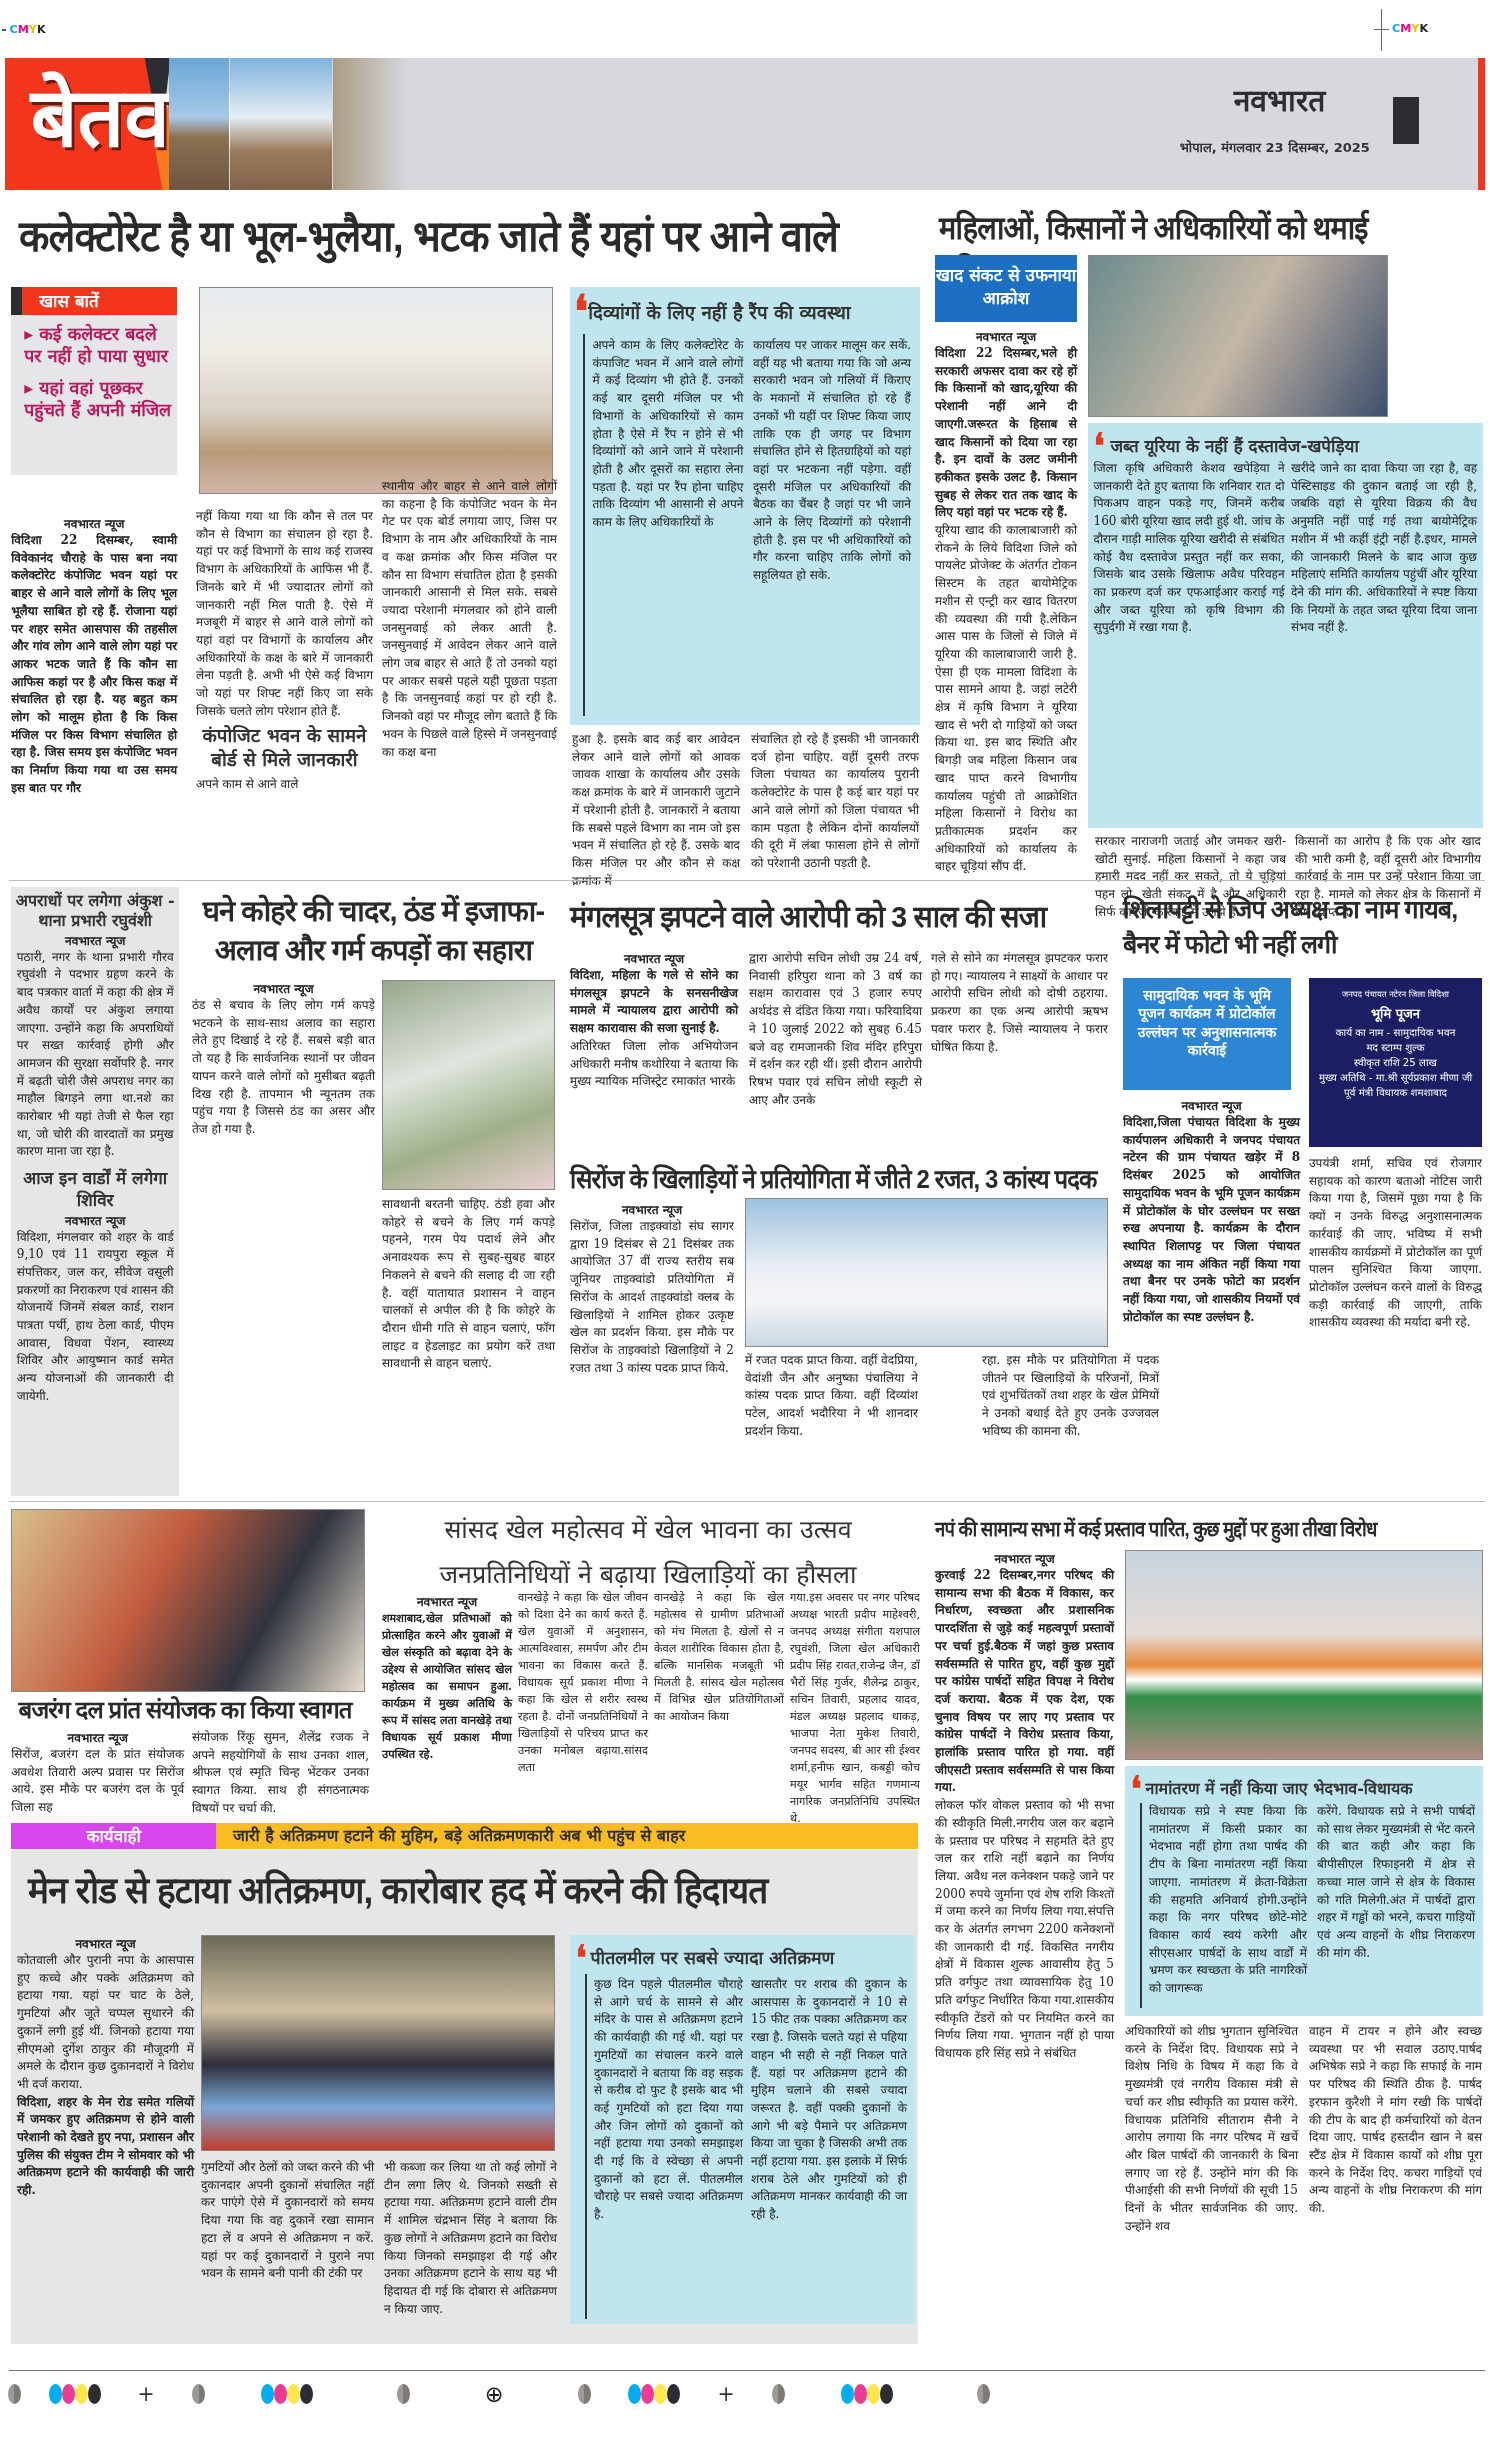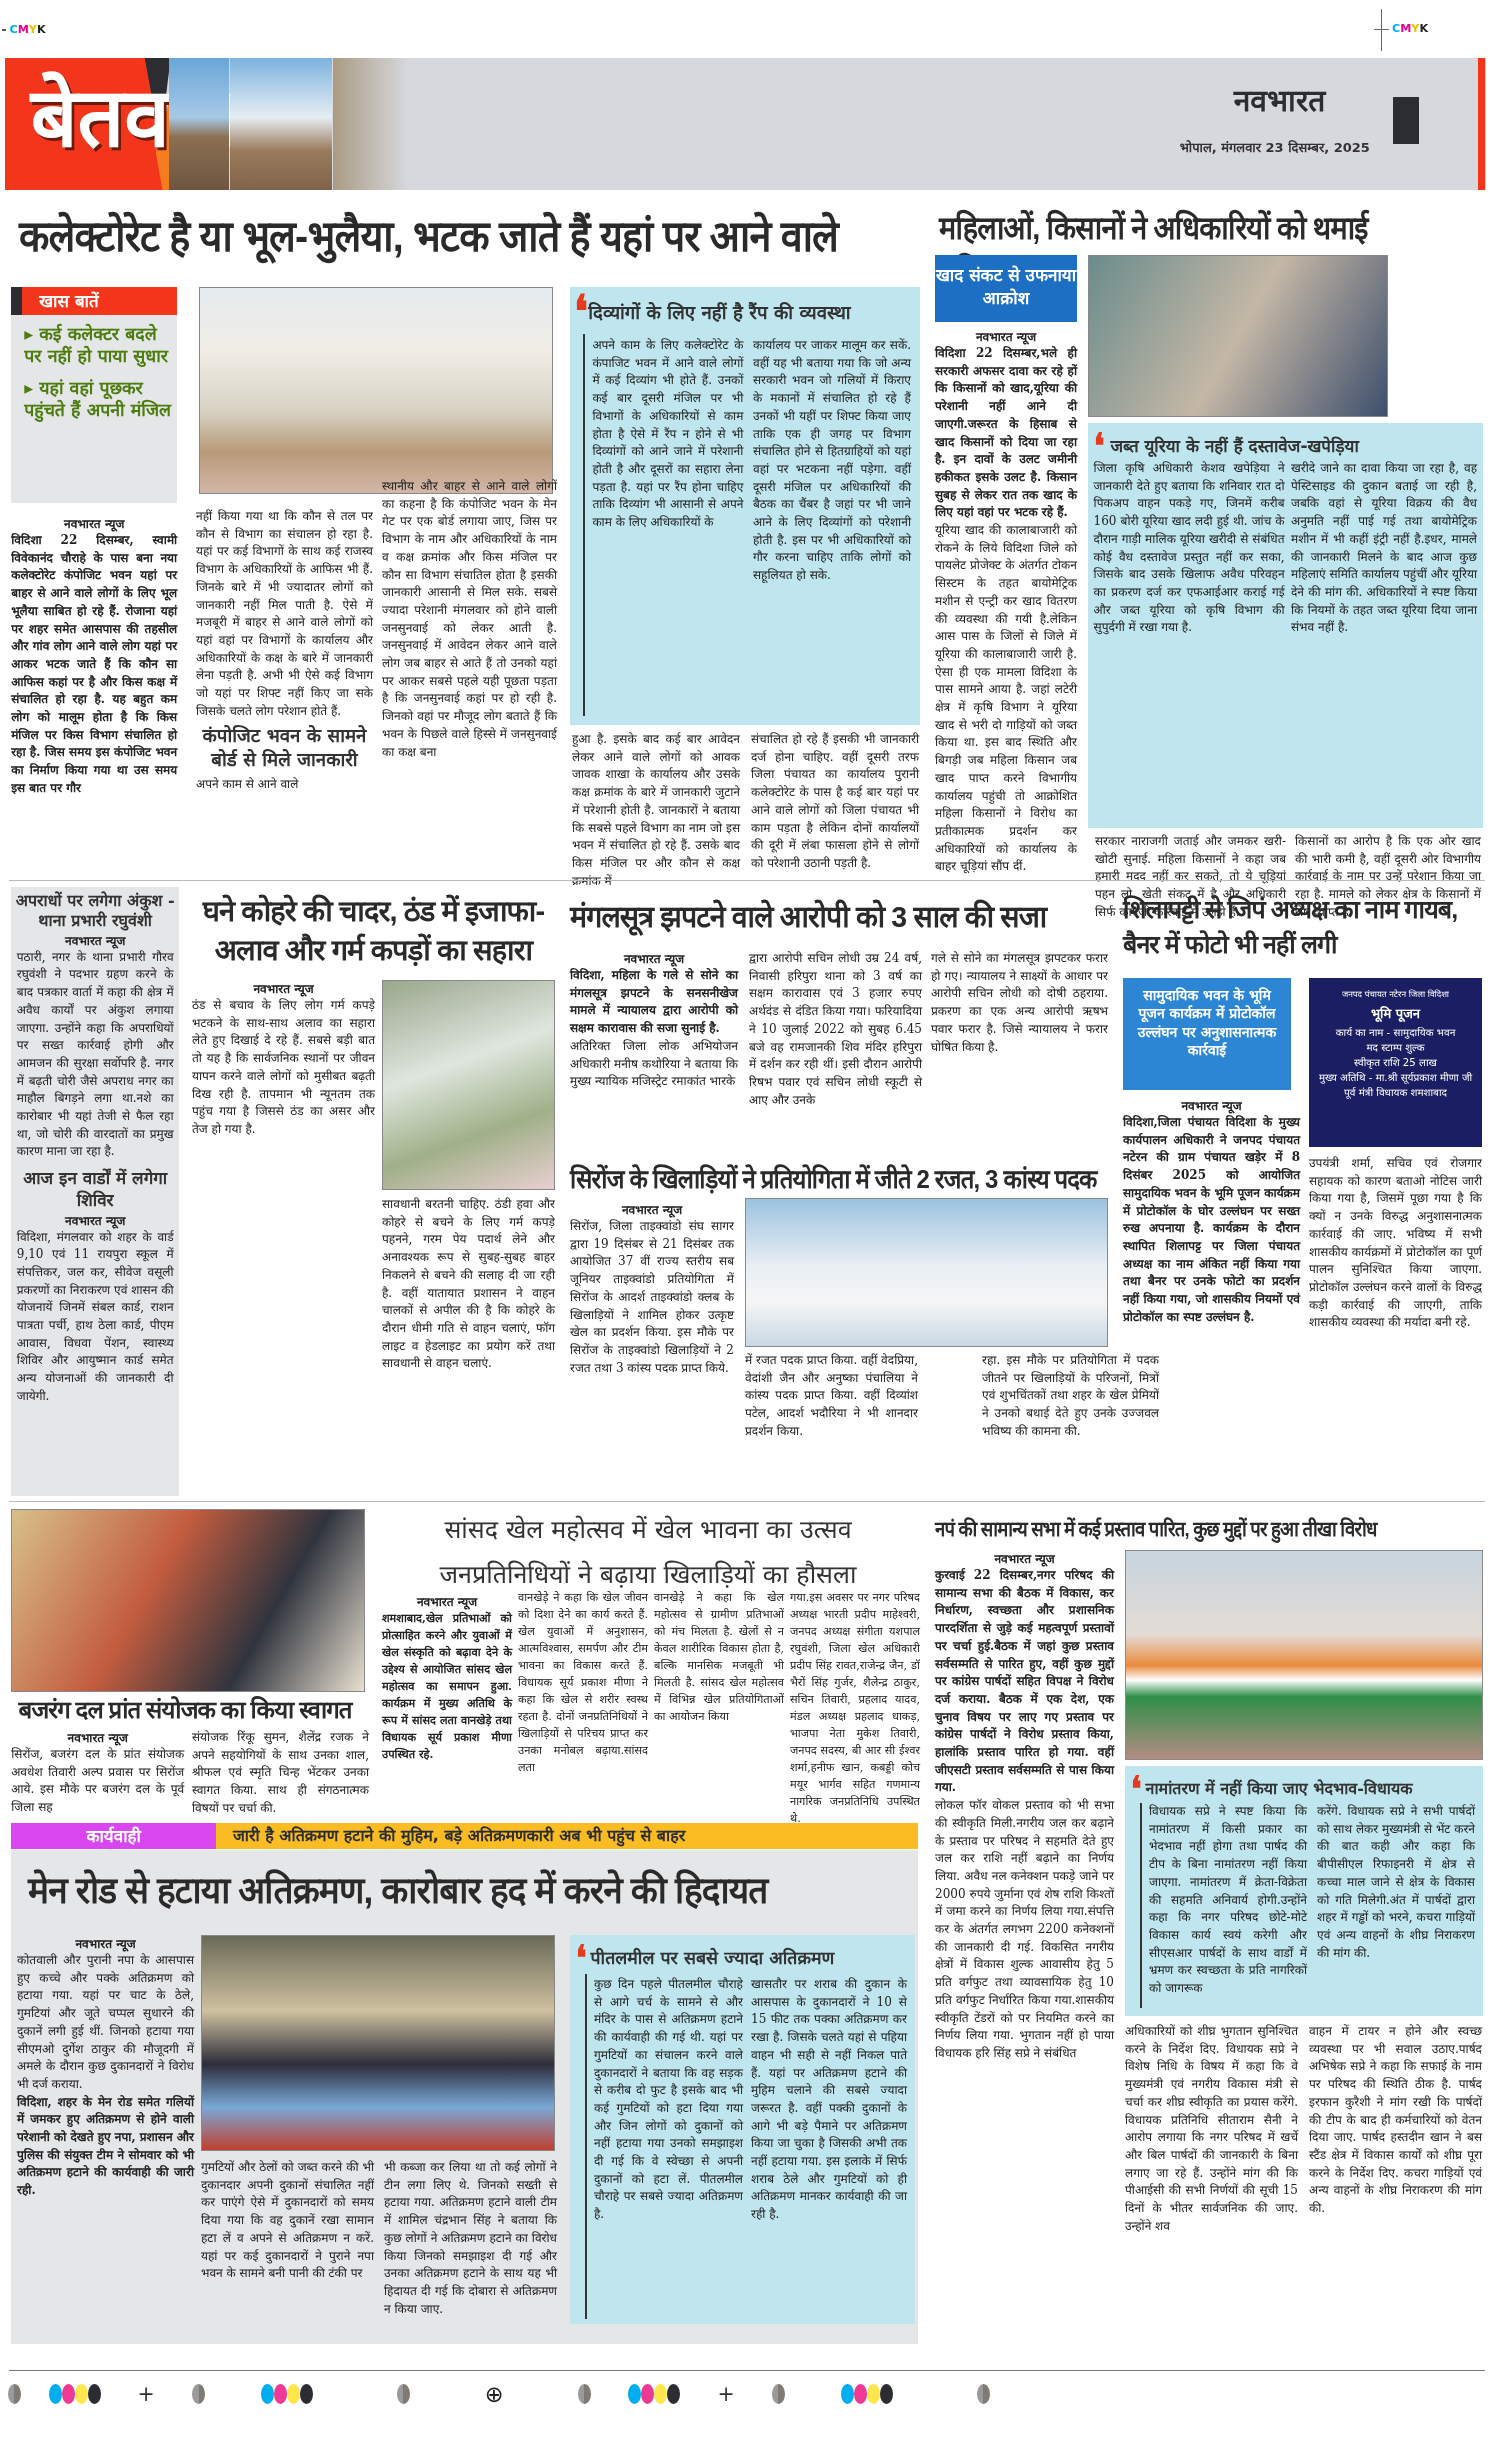--- a/index.html
+++ b/index.html
@@ -42,23 +42,23 @@
   <div class="abs" style="left:225px;top:0;width:102px;height:132px;background:linear-gradient(180deg,#7db3df 0%,#e6edf3 45%,#9a7b5c 70%,#7f634a 100%)"></div>
   <div class="abs" style="left:328px;top:0;width:75px;height:132px;background:linear-gradient(90deg,rgba(160,140,110,.8),rgba(214,216,221,0))"></div>
   <div class="abs hl" style="left:1229px;top:20.5px;font-size:30px;color:#2b2d33;letter-spacing:0">नवभारत</div>
   <div class="abs" style="left:1388px;top:39px;width:26px;height:47px;background:#2b2d33"></div>
   <div class="abs" style="left:1175px;top:80px;font-size:13px;font-weight:bold;color:#333">भोपाल, मंगलवार 23 दिसम्बर, 2025</div>
   <div class="abs" style="left:1473px;top:0;width:7.5px;height:132px;background:#f3361b"></div>
 </div>
 
 <div class="abs hl" style="left:18.6px;top:207px;font-size:43px;line-height:58px;transform:scaleX(.92)">कलेक्टोरेट है या भूल-भुलैया, भटक जाते हैं यहां पर आने वाले</div>
 
-<div class="abs greybox" style="left:11.2px;top:287px;width:166px;height:216px">
+<div class="abs greybox" style="left:11.2px;top:287px;width:166px;height:188px">
   <div style="background:#f3361b;height:28px;border-left:11.2px solid #2b2d33;padding-left:17px;color:#fff;font-weight:bold;font-size:17px;line-height:28px">खास बातें</div>
-  <div style="padding:7.5px 5.6px 0 13px;font-weight:bold;font-size:17.7px;line-height:22.4px;color:#4d7c0f">
+  <div style="padding:7.5px 5.6px 0 13px;font-weight:bold;font-size:17.7px;line-height:22.4px;color:#be185d">
     <div style="margin-bottom:9.3px">▸ <span>कई कलेक्टर बदले पर नहीं हो पाया सुधार</span></div>
     <div>▸ <span>यहां वहां पूछकर पहुंचते हैं अपनी मंजिल</span></div>
   </div>
 </div>
 
 <div class="abs photo" style="left:199px;top:287px;width:354px;height:207px;background:linear-gradient(180deg,#e6ebef 0%,#f0ede6 30%,#d8d2c4 60%,#b89a78 80%,#d3b7a8 100%)"></div>
 
 <div class="col" style="left:11.2px;top:515px;width:166px">
   <span class="byl">नवभारत न्यूज</span>
   <p class="body" style="font-weight:bold">विदिशा 22 दिसम्बर, स्वामी विवेकानंद चौराहे के पास बना नया कलेक्टोरेट कंपोजिट भवन यहां पर बाहर से आने वाले लोगों के लिए भूल भूलैया साबित हो रहे हैं. रोजाना यहां पर शहर समेत आसपास की तहसील और गांव लोग आने वाले लोग यहां पर आकर भटक जाते हैं कि कौन सा आफिस कहां पर है और किस कक्ष में संचालित हो रहा है. यह बहुत कम लोग को मालूम होता है कि किस मंजिल पर किस विभाग संचालित हो रहा है. जिस समय इस कंपोजिट भवन का निर्माण किया गया था उस समय इस बात पर गौर</p>

